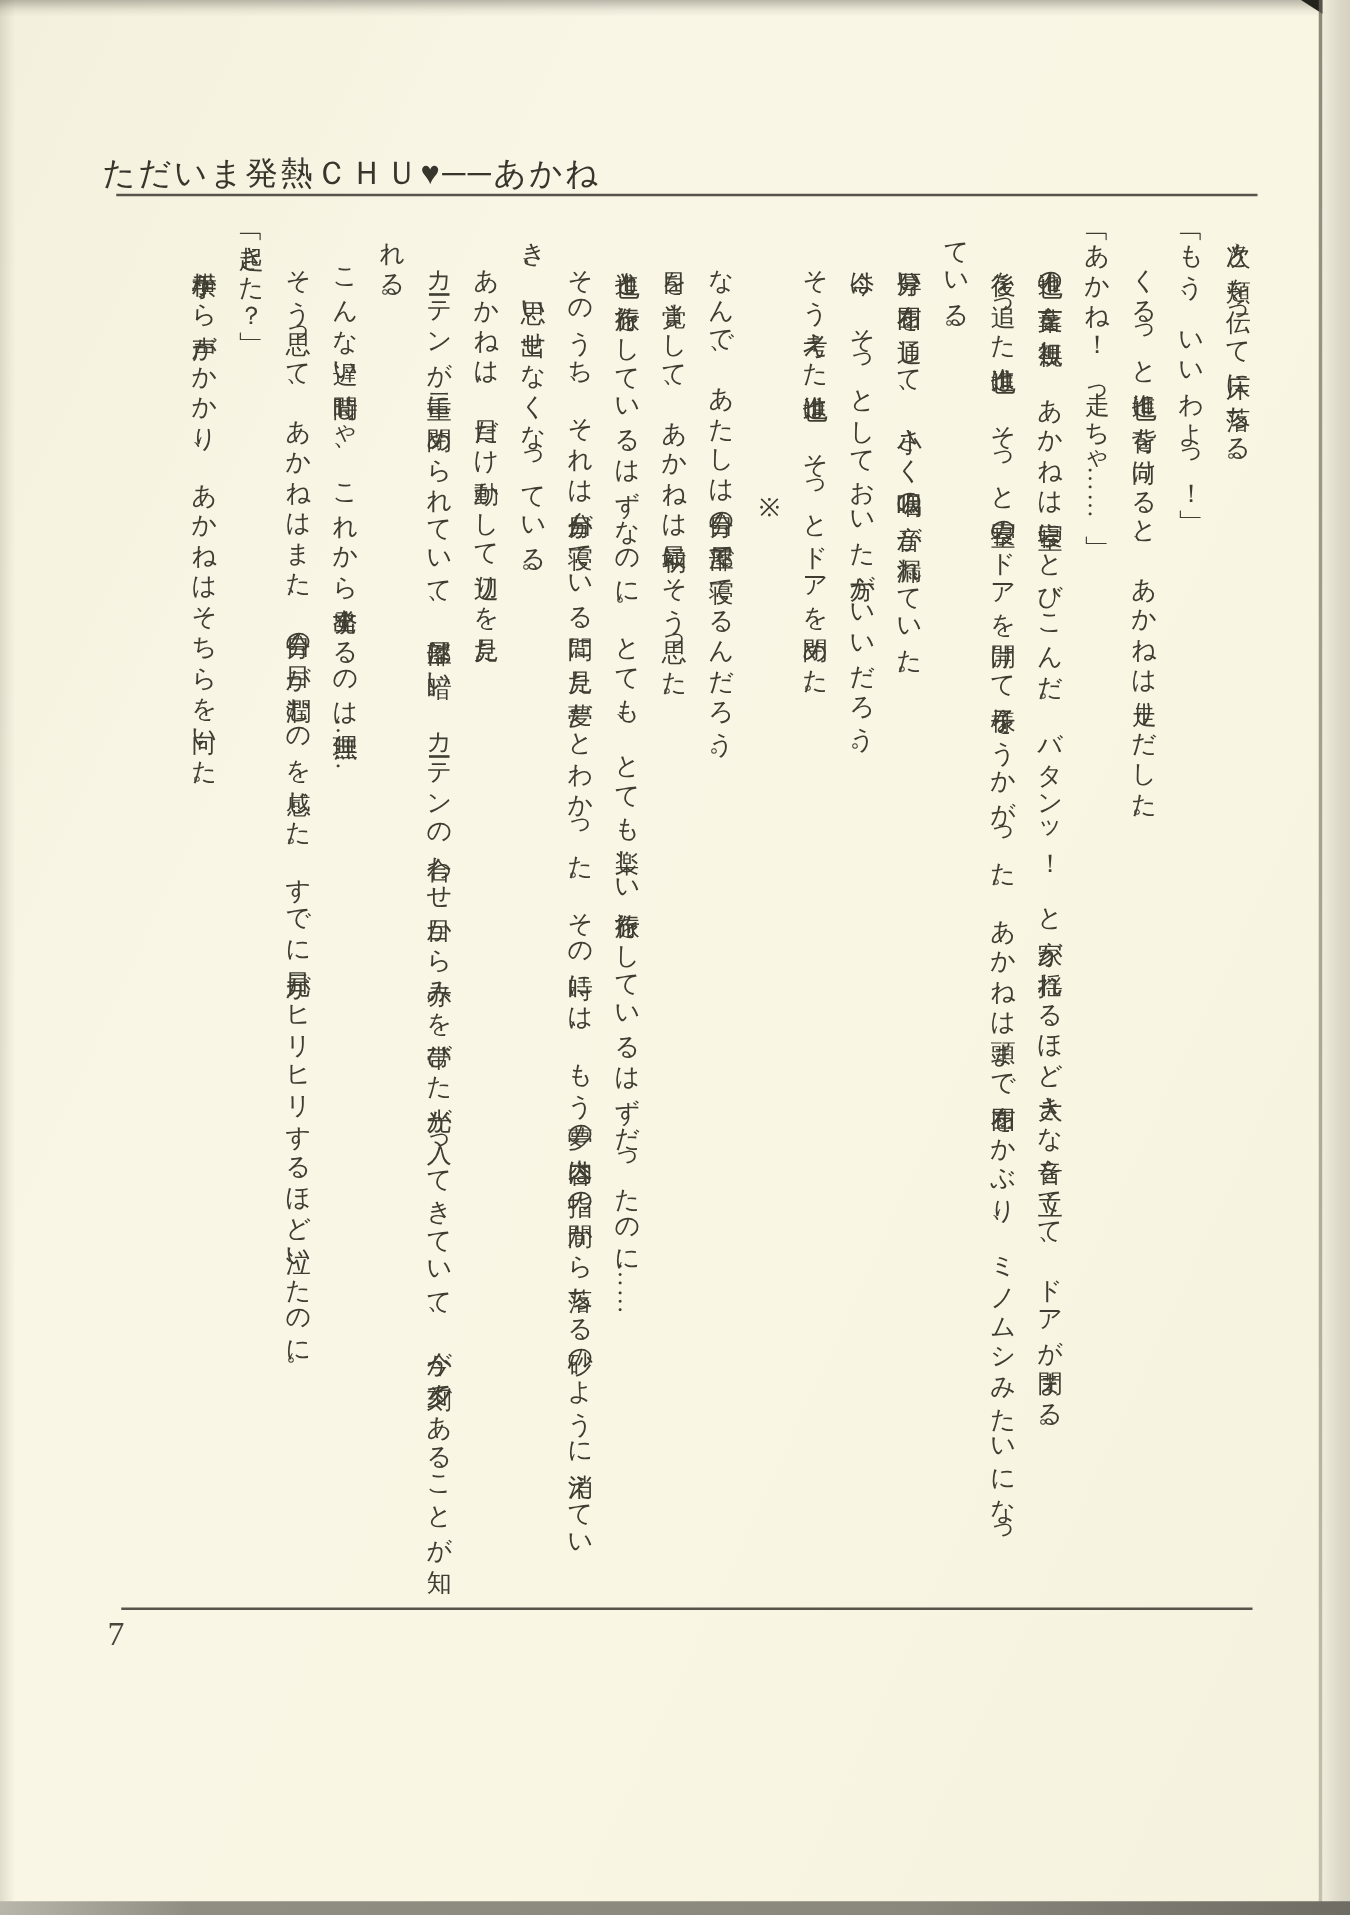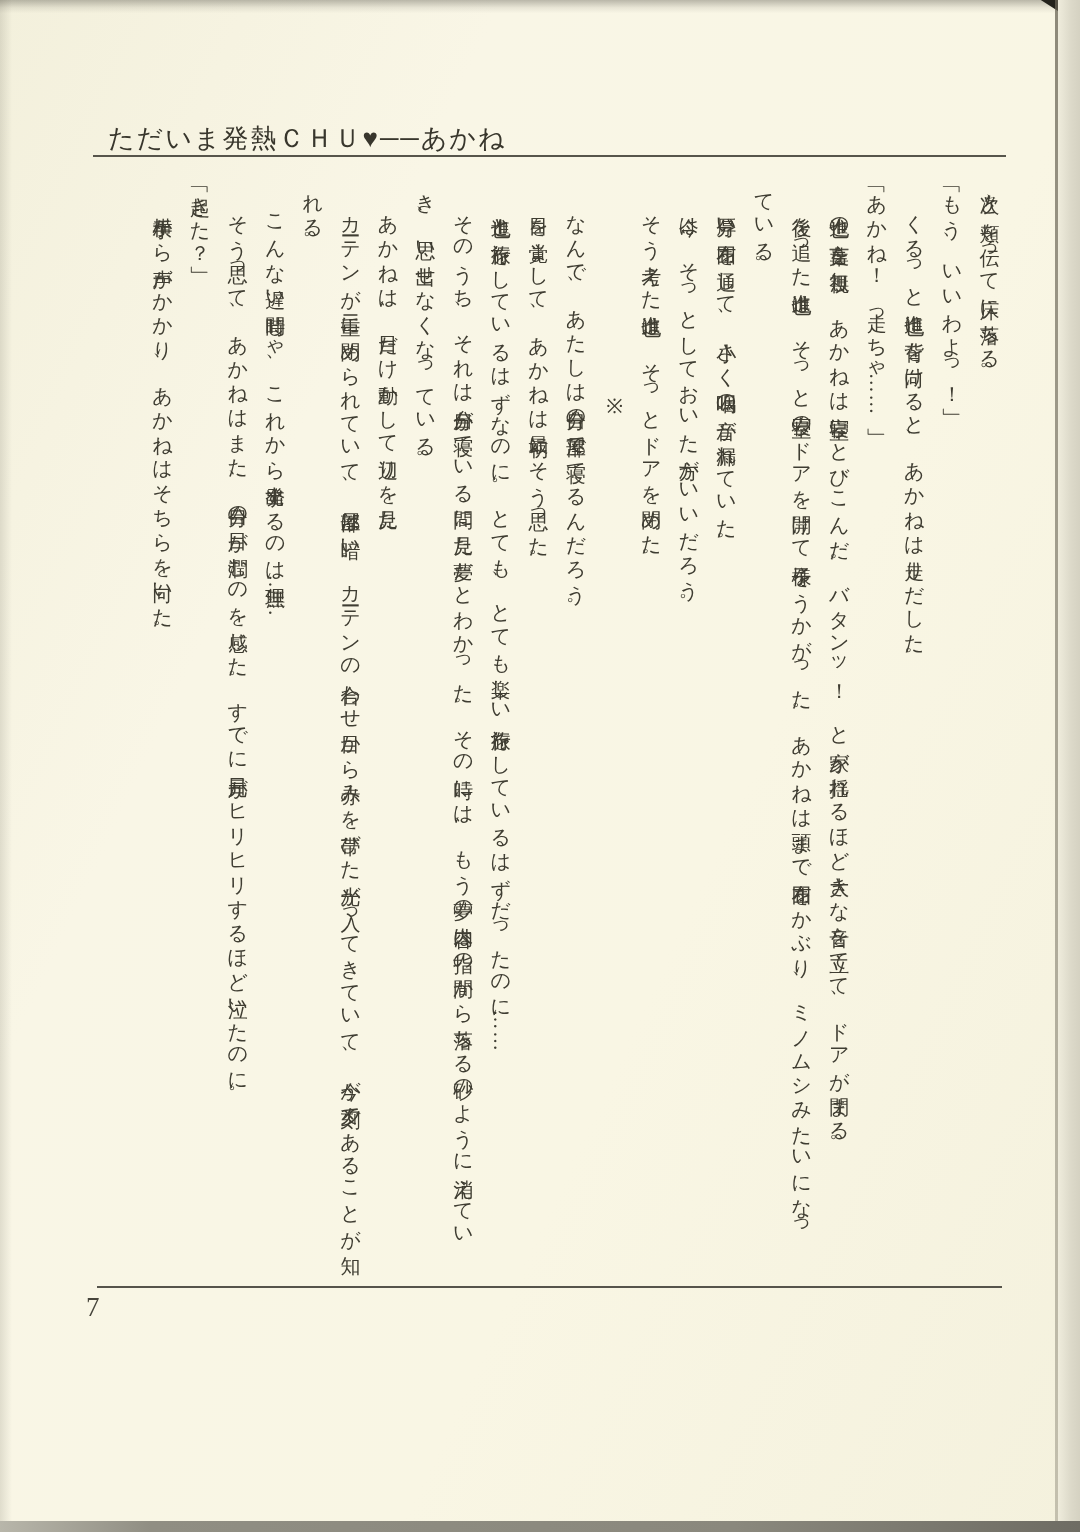--- a/index.html
+++ b/index.html
@@ -20,21 +20,21 @@
   .corner-tr{position:absolute;right:0;top:0;width:56px;height:36px;background:#23221b;
     clip-path:polygon(30% 0,100% 0,100% 60%,60% 30%);}
   .crease{position:absolute;top:0;left:1055px;width:3px;height:100%;
     background:linear-gradient(to bottom,rgba(105,100,85,.75),rgba(125,120,105,.40));}
   .edge-right{position:absolute;left:1058px;top:0;width:22px;height:100%;
     background:linear-gradient(to right,#efecdc,#dcd9c9 60%,#d5d2c2);}
   .edge-bottom{position:absolute;left:0;bottom:0;width:100%;height:11px;
     background:linear-gradient(to right,#b8b6aa,#908e83 14%,#8a887d 68%,#6e6c63);}
   
   .header-title{
-    position:absolute;left:108px;top:121px;
+    position:absolute;left:82px;top:121px;
     font-size:26px;letter-spacing:2px;color:#38362c;white-space:nowrap;
   }
   .header-rule{position:absolute;left:93px;top:155px;width:913px;height:2px;background:#57554b;}
   
   .vtext{
     position:absolute;top:180px;left:94px;width:914px;height:1076px;
     writing-mode:vertical-rl;text-orientation:mixed;
     font-size:20px;line-height:37.6px;letter-spacing:1.5px;
     color:#3f3d32;
   }

